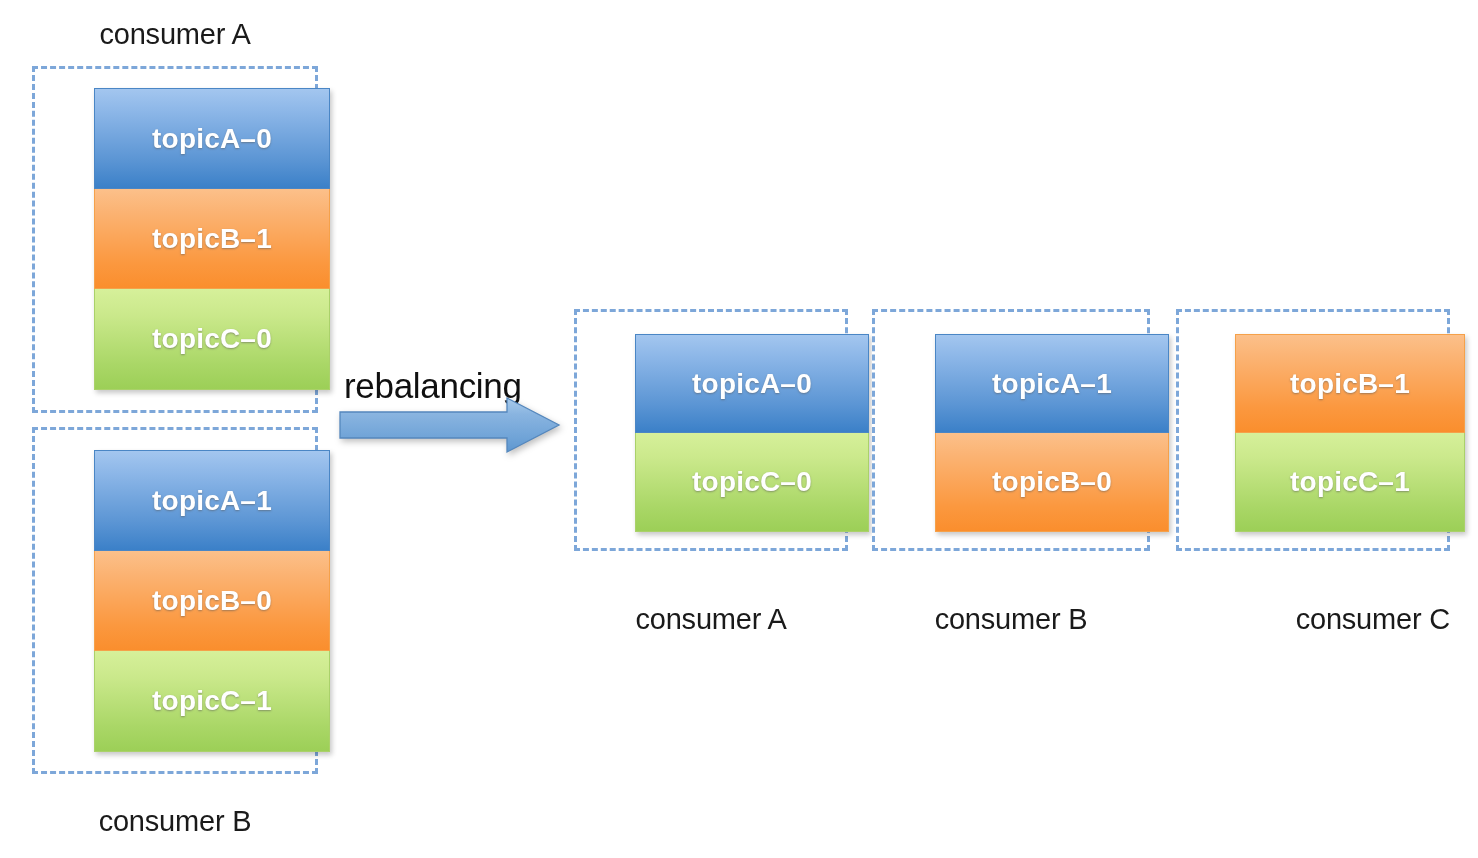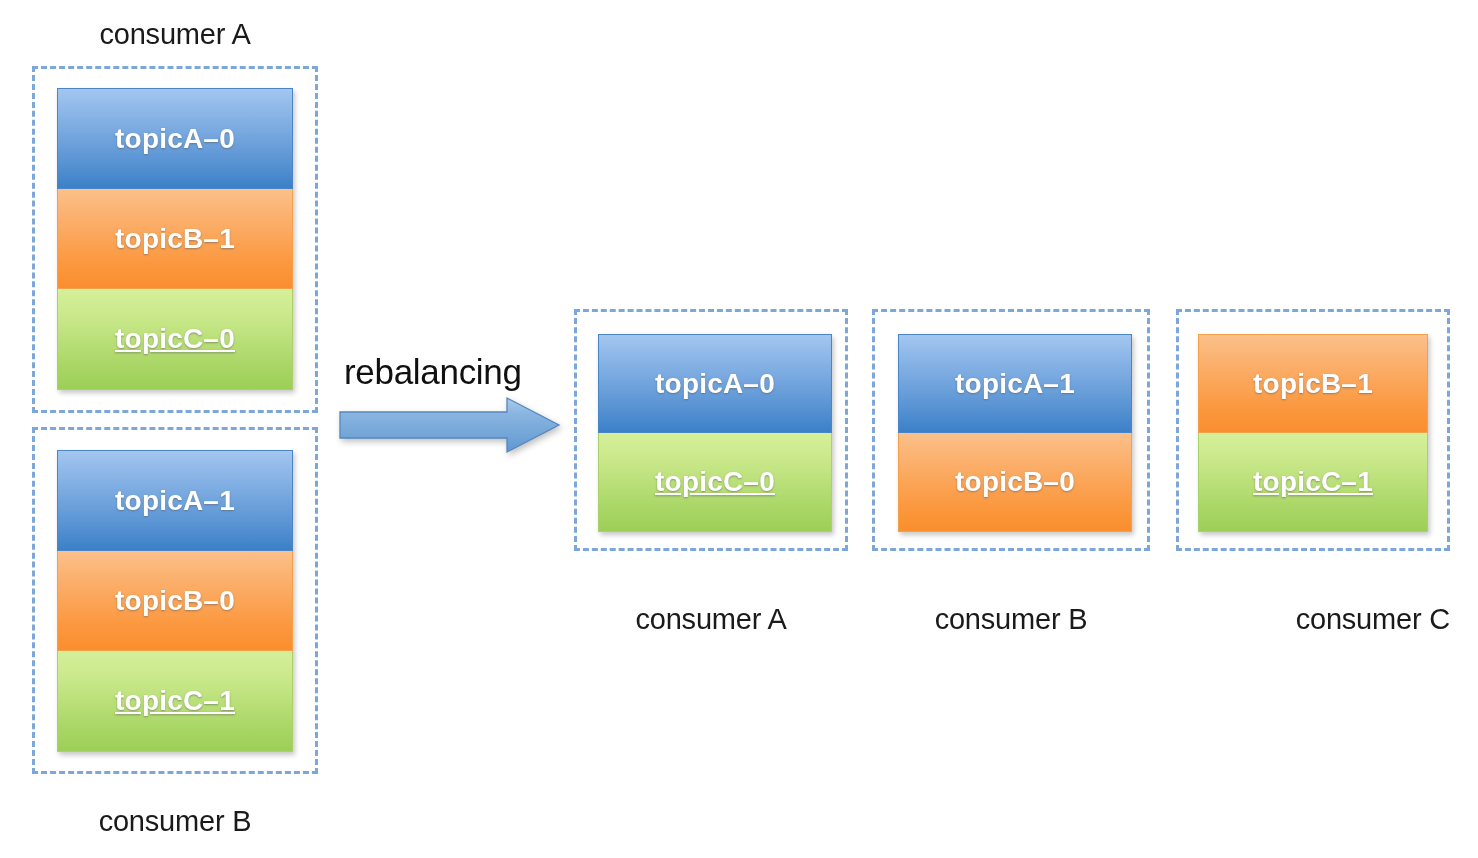--- a/index.html
+++ b/index.html
@@ -38,20 +38,21 @@
     font-weight: 400;
     letter-spacing: -0.2px;
     white-space: nowrap;
     text-align: center;
   }
 
   
   .stack {
     position: absolute;
     box-shadow: 2px 3px 5px rgba(0,0,0,0.22);
+    margin-left: 37px;
   }
   .block {
     position: relative;
     box-sizing: border-box;
     display: flex;
     align-items: center;
     justify-content: center;
     color: #ffffff;
     font-size: 28px;
     font-weight: 700;
@@ -63,21 +64,20 @@
     background: linear-gradient(to bottom, #a3c6ef 0%, #8db7e8 22%, #5b95d4 72%, #3b80c8 100%);
     border: 1px solid #4a86c5;
   }
   .block.orange {
     background: linear-gradient(to bottom, #fcc08a 0%, #fbb271 25%, #fb983f 75%, #fa8e2d 100%);
     border: 1px solid #f5a14a;
   }
   .block.green {
     background: linear-gradient(to bottom, #d6f09a 0%, #cbe98c 25%, #aad767 75%, #9ccf57 100%);
     border: 1px solid #aad16a;
-    text-decoration: underline;
   }
   .block + .block { border-top: none; }
 
   
   .arrow-wrap {
     position: absolute;
     filter: drop-shadow(2px 3px 3px rgba(0,0,0,0.25));
   }
   .arrow-label {
     position: absolute;
@@ -106,21 +106,21 @@
   <div class="group-box" style="left:32px; top:427px; width:286px; height:347px;"></div>
 
   <div class="stack" style="left:57px; top:450px; width:236px; height:302px;">
     <div class="block blue" style="height:101px;">topicA–1</div>
     <div class="block orange" style="height:100px;">topicB–0</div>
     <div class="block green" style="height:101px;">topicC–1</div>
   </div>
 
   <div class="caption" style="left:32px; top:805px; width:286px;">consumer B</div>
 
-  <div class="arrow-label" style="left:344px; top:352px;">rebalancing</div>
+  <div class="arrow-label" style="left:344px; top:366px;">rebalancing</div>
 
   <div class="arrow-wrap" style="left:339px; top:394px; width:222px; height:62px;">
     <svg width="222" height="62" viewBox="0 0 222 62">
       <defs>
         <linearGradient id="arrowGrad" x1="0" y1="0" x2="0" y2="1">
           <stop offset="0%" stop-color="#a9cbeb"></stop>
           <stop offset="30%" stop-color="#89b4e0"></stop>
           <stop offset="75%" stop-color="#6fa3d7"></stop>
           <stop offset="100%" stop-color="#5e97cf"></stop>
         </linearGradient>

